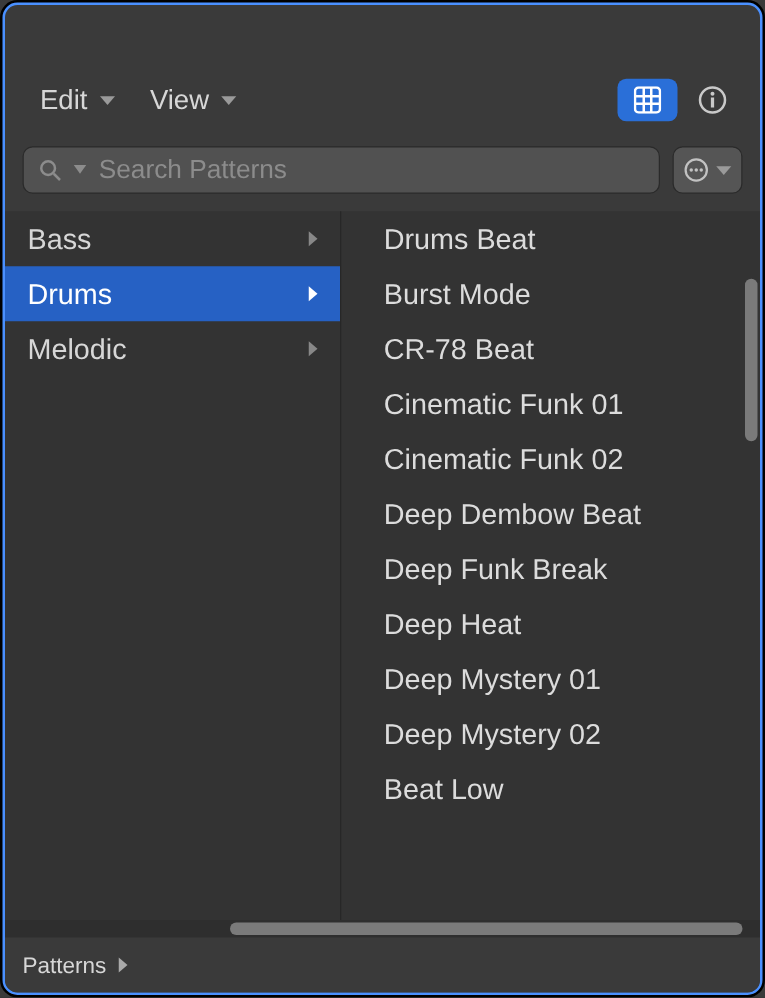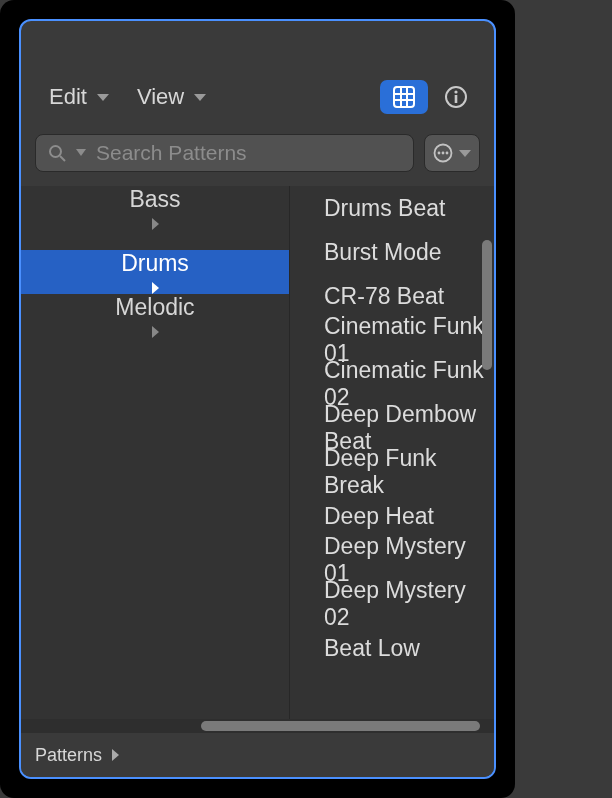--- a/index.html
+++ b/index.html
@@ -3,24 +3,24 @@
 <meta charset="utf-8">
 <style>
   * { box-sizing: border-box; margin: 0; padding: 0; }
   html, body { width: 612px; height: 798px; overflow: hidden; }
   body {
     font-family: -apple-system, "Helvetica Neue", Arial, sans-serif;
     background: #3a3a3a;
     color: #d7d7d7;
   }
   .outer {
-    width: 515px;
+    width: 612px;
     height: 798px;
     background: #000;
-    padding: 19px;
+    padding: 2px;
     border-radius: 14px;
   }
   .frame {
     width: 100%;
     height: 100%;
     background: #3a3a3a;
     border: 2px solid #4a90ff;
     border-radius: 12px;
     overflow: hidden;
     display: flex;
@@ -108,23 +108,22 @@
     overflow: hidden;
   }
   .cat-item {
     display: flex;
     align-items: center;
     justify-content: space-between;
     padding: 0 18px;
     height: 44px;
     font-size: 23px;
     cursor: pointer;
-    flex-direction: column;
-  }
-  .cat-item.selected { background: #2661c4; color: #fff; margin-top: 20px; }
+  }
+  .cat-item.selected { background: #2661c4; color: #fff; }
   .cat-item.selected .chev-right { border-left-color: #fff; }
   .chev-right {
     width: 0; height: 0;
     border-top: 6px solid transparent;
     border-bottom: 6px solid transparent;
     border-left: 7px solid #888;
   }
   .divider-v { width: 1px; background: #272727; }
   .right-col {
     flex: 1;

